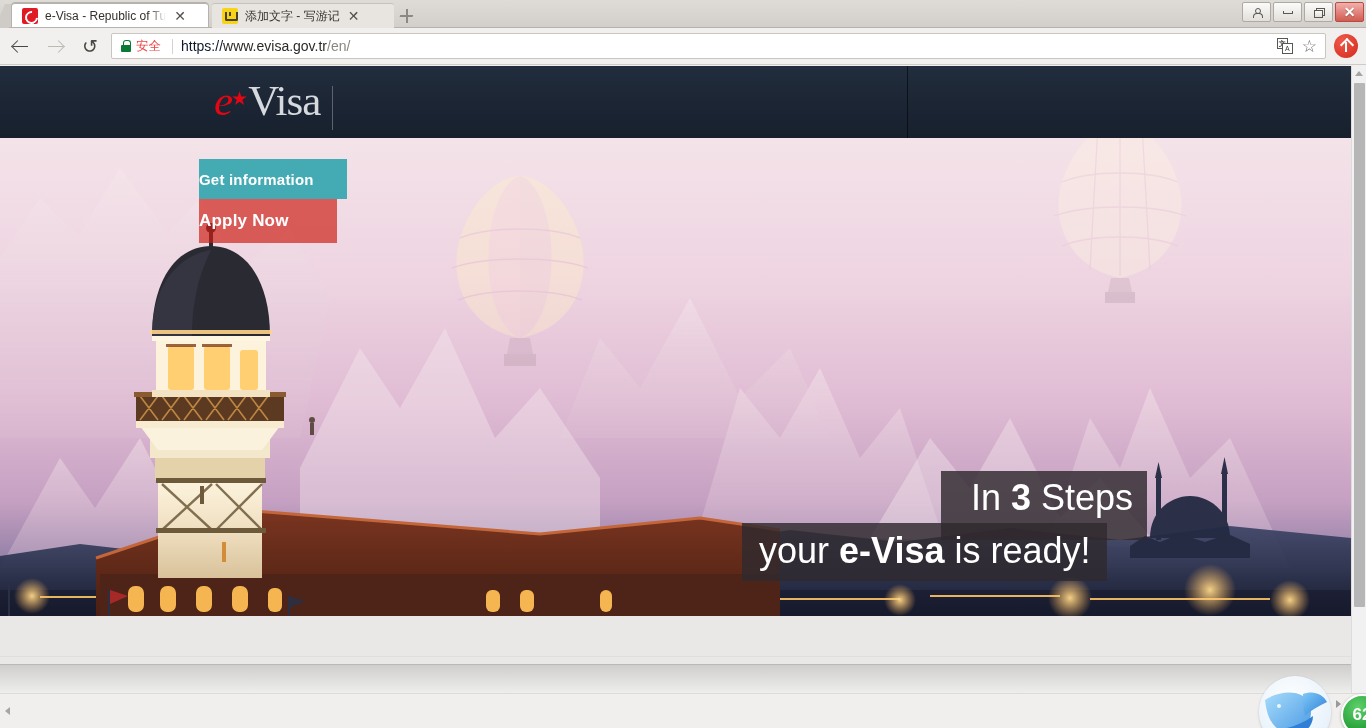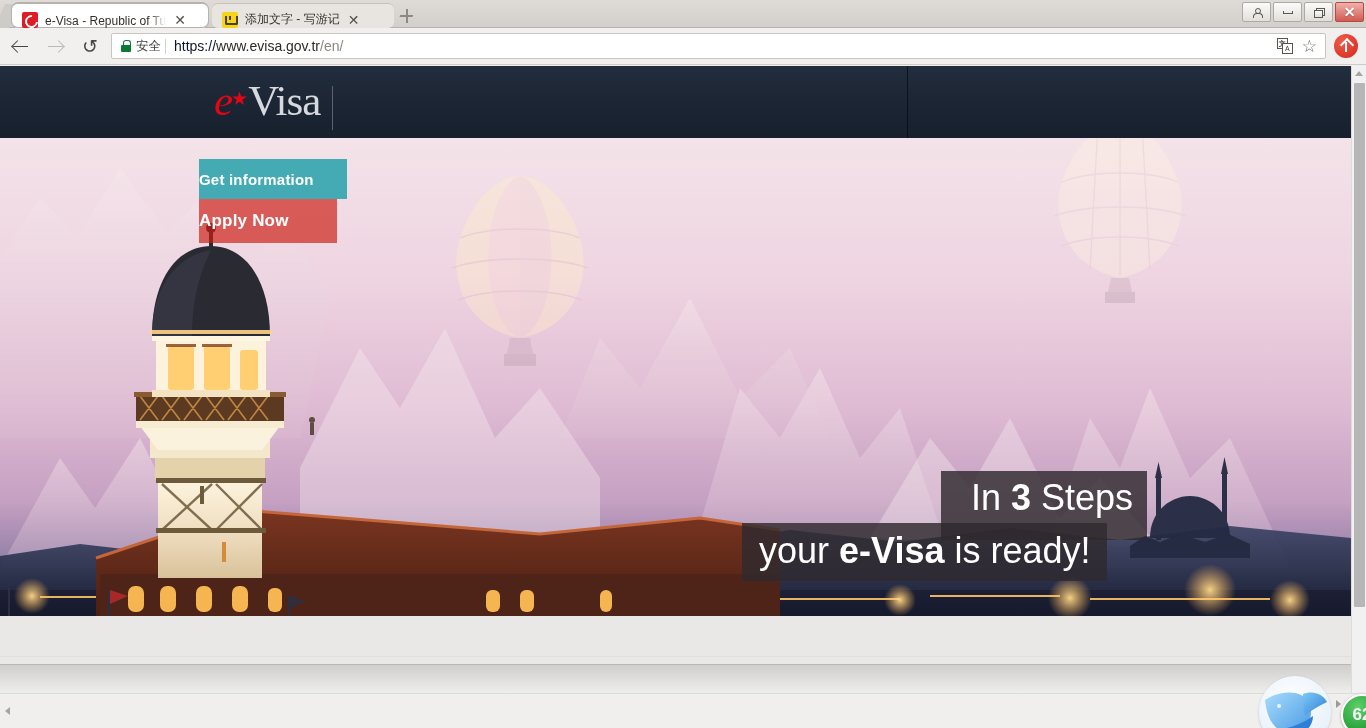--- a/index.html
+++ b/index.html
@@ -19,23 +19,23 @@
 
   
   .tabstrip {
     position: absolute; left: 0; top: 0;
     width: 1366px; height: 28px;
     background: linear-gradient(#dfdcd8, #d2cfca);
     border-bottom: 1px solid #b6b2ad;
   }
   .tab {
     position: absolute; top: 3px; height: 25px;
-    display: flex; align-items: flex-end;
+    display: flex; align-items: center;
     padding: 0 6px 0 10px;
-    border-top-left-radius: 3px; border-top-right-radius: 3px; border-radius: 6px;
+    border-top-left-radius: 3px; border-top-right-radius: 3px;
   }
   .tab.active {
     background: #ffffff;
     box-shadow: 0 -1px 0 #b6b2ad inset, -1px 0 0 #b6b2ad, 1px 0 0 #b6b2ad, 0 -1px 0 #b6b2ad;
     border-top: 1px solid #b6b2ad;
   }
   .tab.inactive { background: #e8e5e1; border-top: 1px solid #c5c1bc; }
   .tab-skew-l, .tab-skew-r {
     position: absolute; top: 4px; width: 14px; height: 24px;
     background: #cfccc7; transform: skewX(-22deg);
@@ -144,21 +144,21 @@
   }
   .lock-ico { width: 10px; height: 12px; position: relative; flex: 0 0 10px; margin-right: 5px; }
   .lock-ico::before {
     content:""; position:absolute; left:2px; top:0; width:6px; height:6px;
     border:1.6px solid #0b7a34; border-bottom:none; border-radius:3px 3px 0 0;
   }
   .lock-ico::after {
     content:""; position:absolute; left:0; top:5px; width:10px; height:7px;
     background:#0b7a34; border-radius:1px;
   }
-  .secure-label { font-size: 12.5px; color: #404040; margin-right: 4px; white-space: nowrap; }
+  .secure-label { font-size: 12.5px; color: #ef4444; margin-right: 11px; white-space: nowrap; }
   .omni-sep { width: 1px; height: 15px; background: #d6d3ce; margin-right: 8px; }
   .url { font-size: 14px; color: #8a8781; white-space: nowrap; }
   .url .scheme { color: #0f172a; }
   .url .host { color: #2c2a27; }
   .omni-icons { margin-left: auto; display: flex; align-items: center; gap: 9px; padding-right: 2px; }
   .translate-ico { width: 16px; height: 16px; position: relative; }
   .translate-ico .tl { position:absolute; left:0; top:0; width:11px; height:11px; background:#fff; border:1.4px solid #5a5650; font-size:7px; color:#3b3834; text-align:center; line-height:9px; font-weight:bold;}
   .translate-ico .br { position:absolute; left:5px; top:5px; width:11px; height:11px; background:#fff; border:1.4px solid #5a5650; font-size:7px; color:#3b3834; text-align:center; line-height:9px;}
   .star-ico { font-size: 17px; color: #6d6a65; line-height: 1; }
   .ext-btn {

